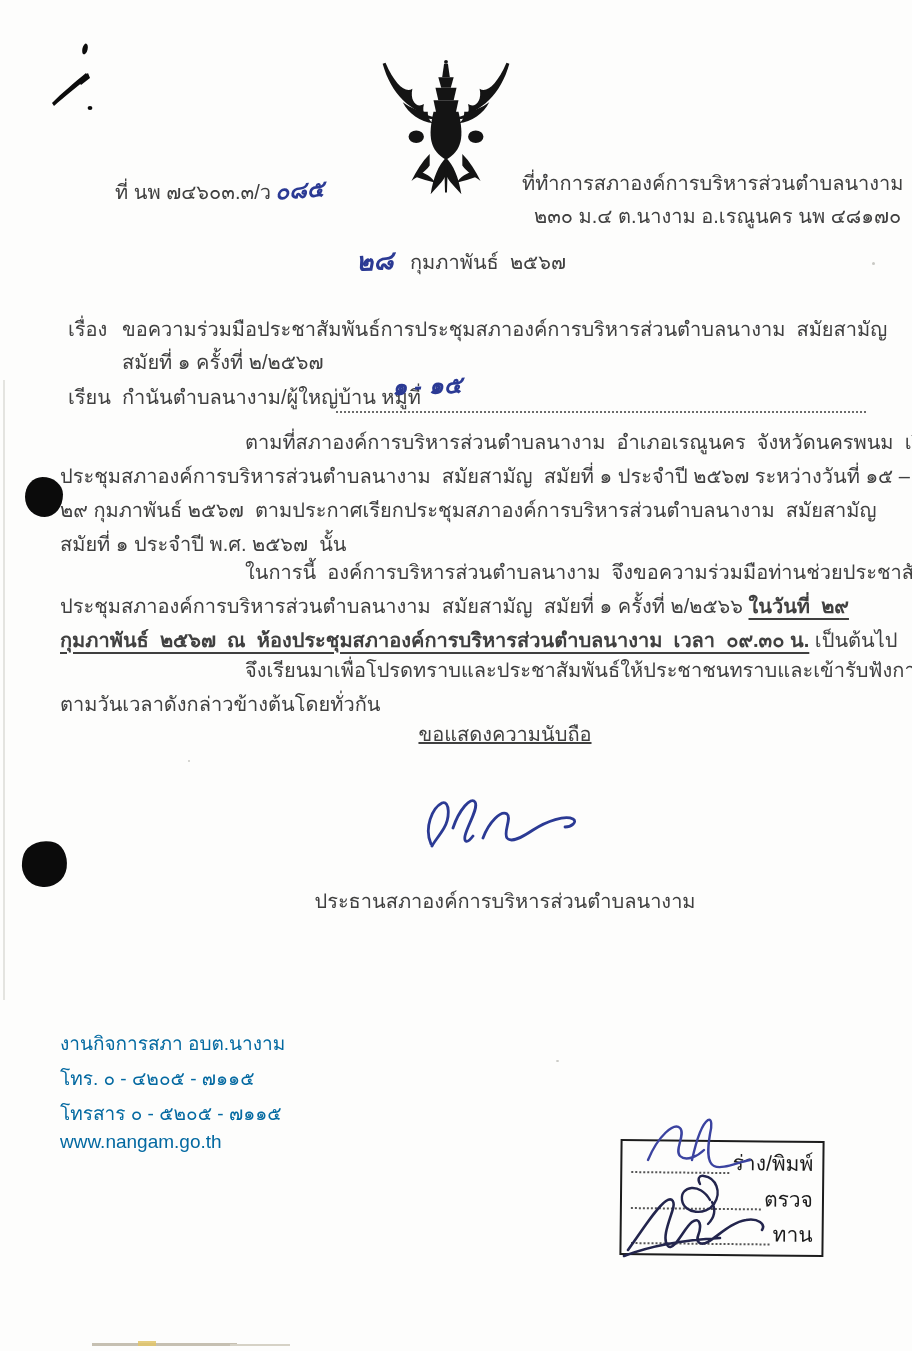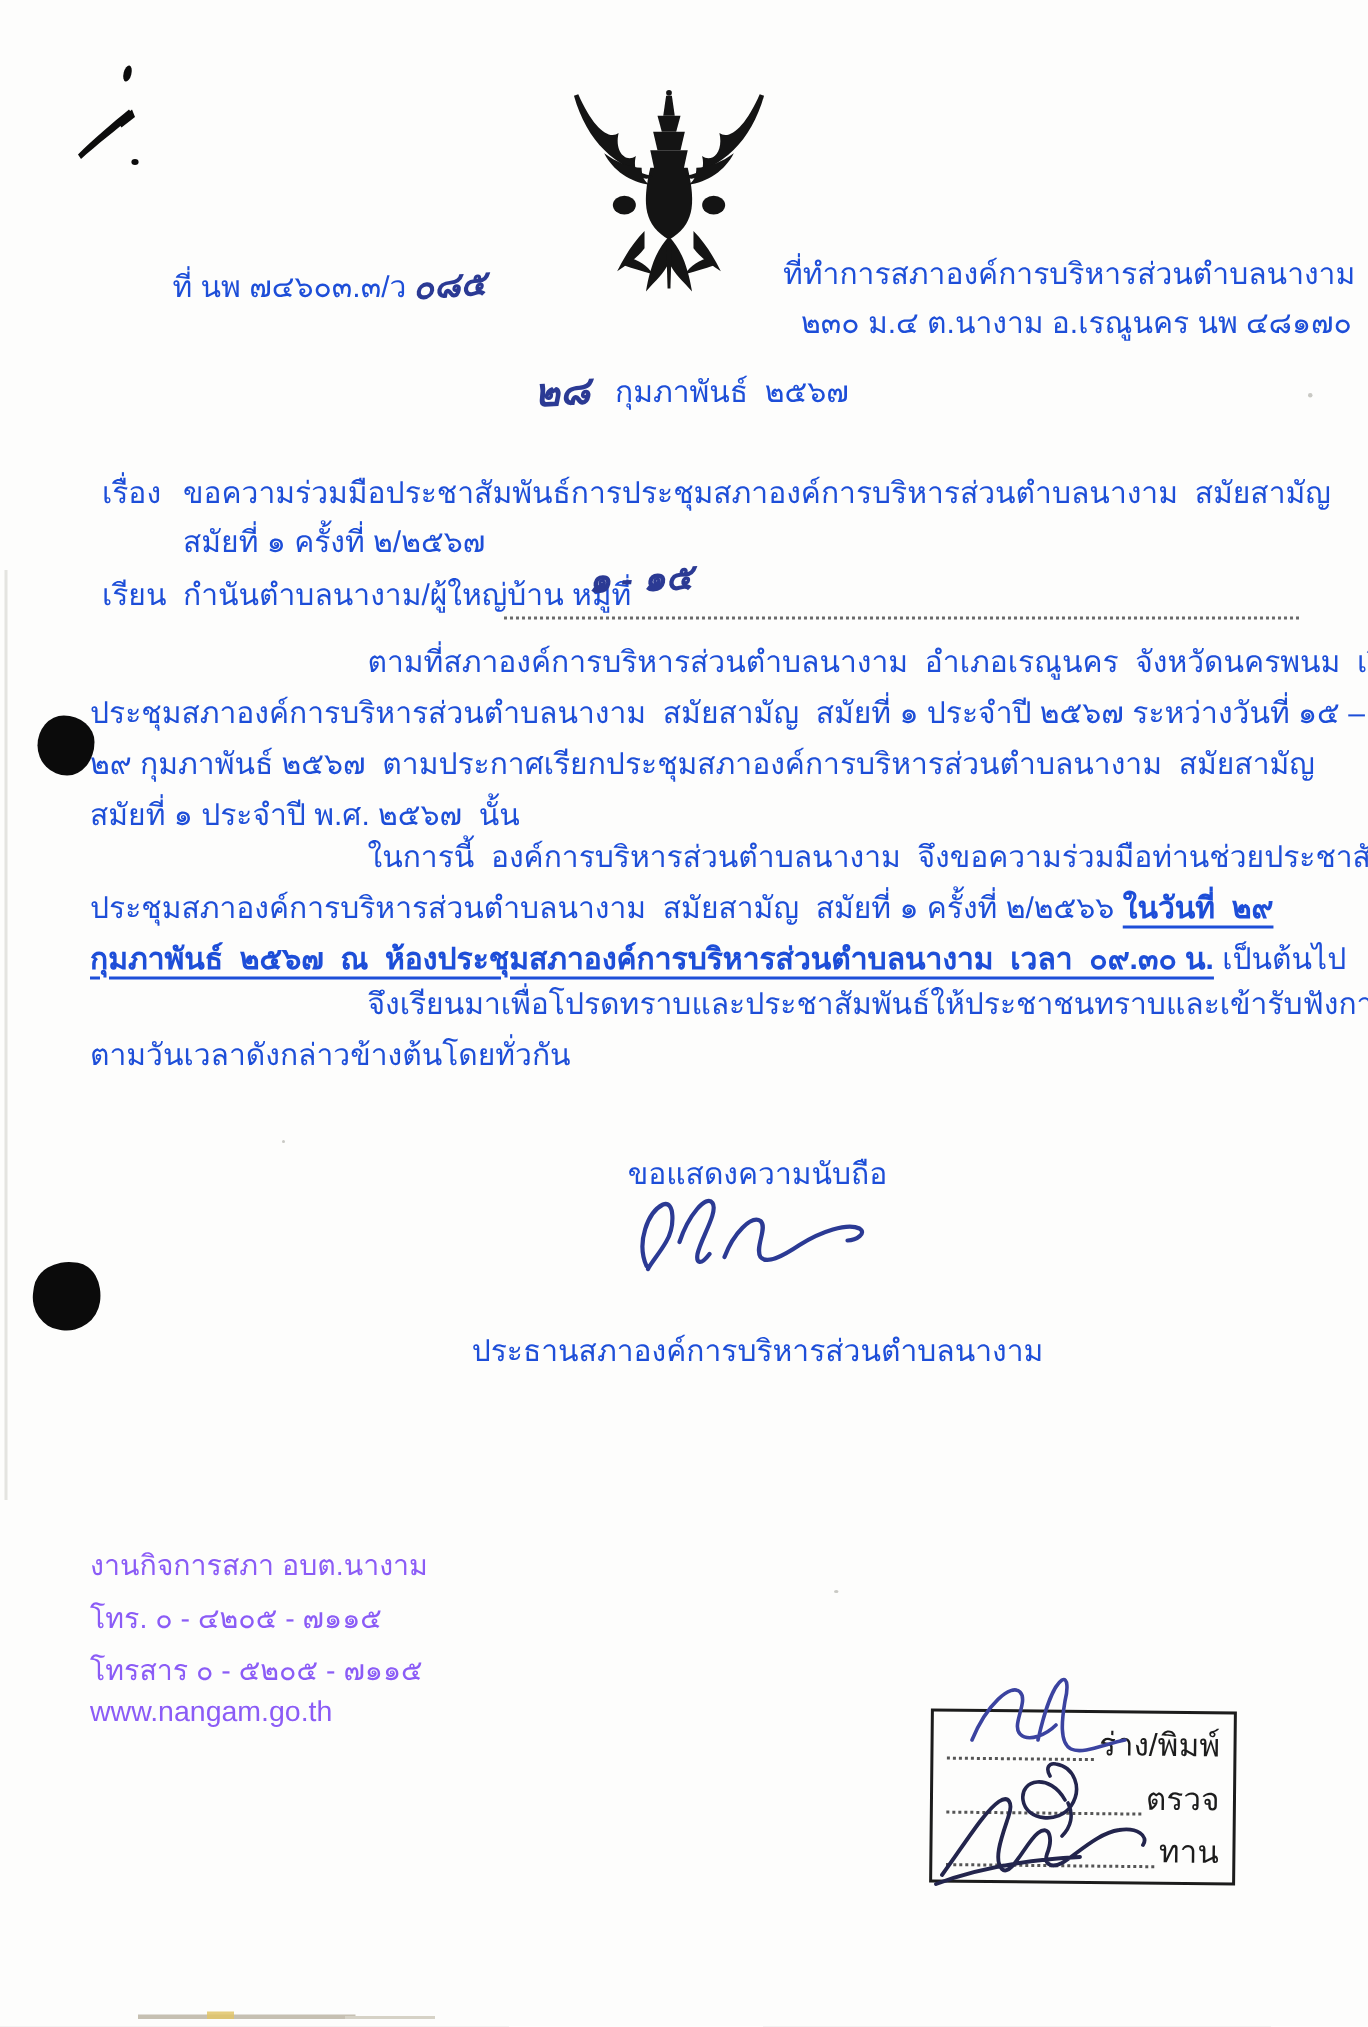--- a/index.html
+++ b/index.html
@@ -3,22 +3,22 @@
 <meta charset="utf-8">
 <style>
   html,body{margin:0;padding:0;background:#e9e9e9;}
   .page{
     position:relative;width:912px;height:1351px;margin:0 auto;
     background:#fdfdfc;overflow:hidden;
     font-family:"Liberation Sans","DejaVu Sans",sans-serif;
     color:#1f1f1f;
   }
   .abs{position:absolute;}
-  .t{white-space:pre;font-size:20px;line-height:1.25;color:#1d4ed8;}
-  .t-sm{white-space:pre;font-size:19px;color:#8b5cf6;}
+  .t{white-space:pre;font-size:20px;line-height:1.25;color:#404040;}
+  .t-sm{white-space:pre;font-size:19px;color:#0369a1;}
   .hand{white-space:pre;color:#2b3a94;font-style:italic;font-weight:bold;}
   .bu{font-weight:bold;text-decoration:underline;text-underline-offset:5px;text-decoration-thickness:1.5px;}
   .center{text-align:center;}
   .dotleader{border-bottom:2px dotted #6b6b6b;height:1px;}
   .stampbox{
     border:2px solid #1c1c1c;background:transparent;
     transform:rotate(0.6deg);
   }
   .stamprow{display:flex;align-items:flex-end;padding:0 9px;box-sizing:border-box;}
   .stamprow .lead{flex:1;border-bottom:2px dotted #555;height:2px;margin-bottom:5px;}
@@ -89,21 +89,21 @@
   <div class="abs t" style="left:60px;top:498px;">๒๙ กุมภาพันธ์ ๒๕๖๗  ตามประกาศเรียกประชุมสภาองค์การบริหารส่วนตำบลนางาม  สมัยสามัญ</div>
   <div class="abs t" style="left:60px;top:532px;">สมัยที่ ๑ ประจำปี พ.ศ. ๒๕๖๗  นั้น</div>
 
   <div class="abs t" style="left:245px;top:560px;">ในการนี้  องค์การบริหารส่วนตำบลนางาม  จึงขอความร่วมมือท่านช่วยประชาสัมพันธ์การ</div>
   <div class="abs t" style="left:60px;top:594px;"><span>ประชุมสภาองค์การบริหารส่วนตำบลนางาม  สมัยสามัญ  สมัยที่ ๑ ครั้งที่ ๒/๒๕๖๖ </span><span class="bu">ในวันที่  ๒๙</span></div>
   <div class="abs t" style="left:60px;top:628px;"><span class="bu">กุมภาพันธ์  ๒๕๖๗  ณ  ห้องประชุมสภาองค์การบริหารส่วนตำบลนางาม  เวลา  ๐๙.๓๐ น.</span><span> เป็นต้นไป</span></div>
 
   <div class="abs t" style="left:245px;top:658px;">จึงเรียนมาเพื่อโปรดทราบและประชาสัมพันธ์ให้ประชาชนทราบและเข้ารับฟังการประชุมฯ</div>
   <div class="abs t" style="left:60px;top:692px;text-align:center;">ตามวันเวลาดังกล่าวข้างต้นโดยทั่วกัน</div>
 
-  <div class="abs t center" style="left:340px;top:771px;width:330px;">ขอแสดงความนับถือ</div>
+  <div class="abs t center" style="left:340px;top:722px;width:330px;text-decoration:underline;">ขอแสดงความนับถือ</div>
 
   <svg class="abs" style="left:415px;top:788px;" width="180" height="72" viewBox="0 0 180 72">
     <path d="M16,56 C9,40 17,20 27,15 C35,12 35,30 29,40 C25,47 19,54 17,58
              M38,40 C44,22 56,8 60,14 C64,20 52,38 50,48 C49,54 52,56 58,48
              M68,50 C74,34 86,22 92,26 C97,30 88,44 92,50 C96,55 106,50 118,42
              C132,33 150,27 158,31 C163,34 156,39 150,39" fill="none" stroke="#2b3a94" stroke-width="2.8" stroke-linecap="round"></path>
   </svg>
 
   <div class="abs t center" style="left:290px;top:889px;width:430px;">ประธานสภาองค์การบริหารส่วนตำบลนางาม</div>
 

